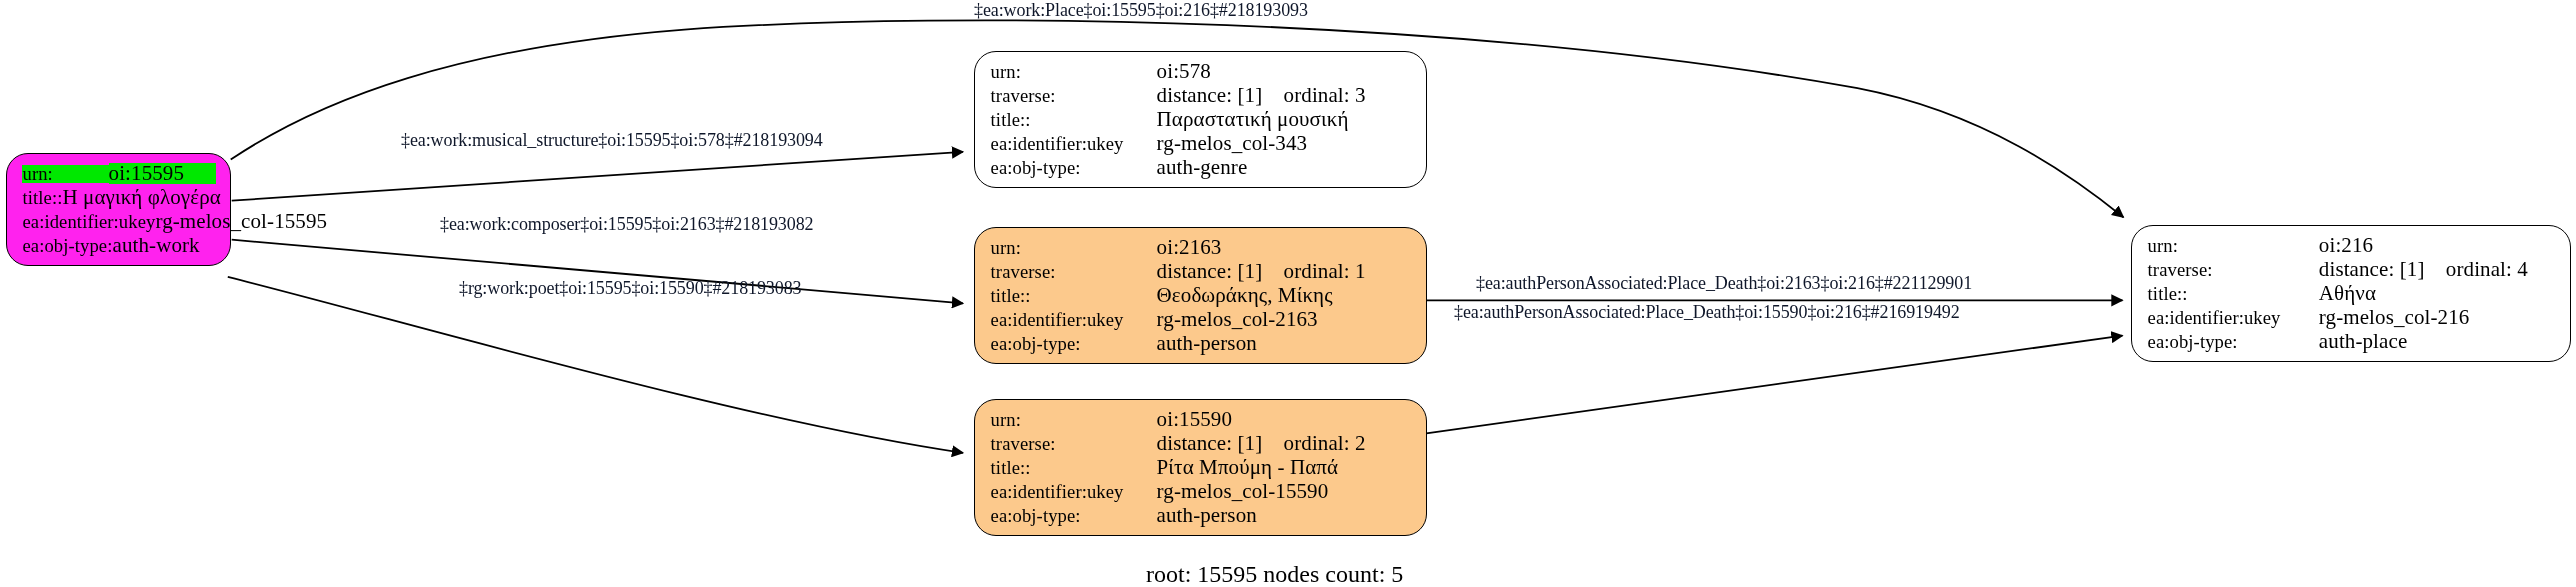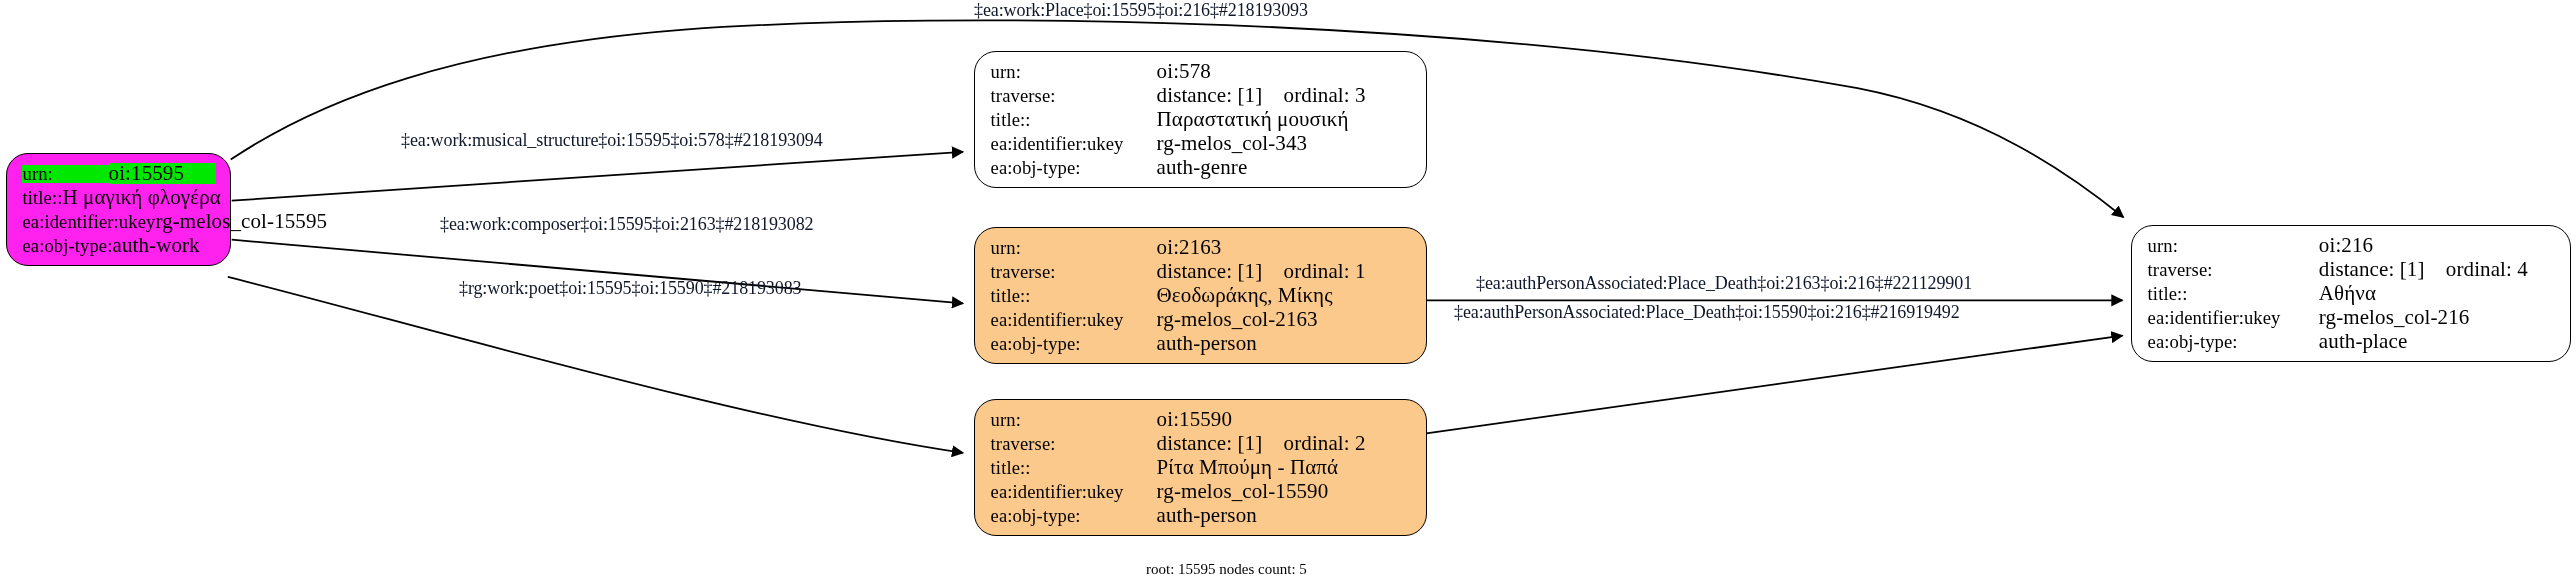--- a/index.html
+++ b/index.html
@@ -75,21 +75,21 @@
 
   .edge-label {
     position: absolute;
     font-size: 18px;
     white-space: nowrap;
     color: #0f172a;
     letter-spacing: -0.1px;
   }
   .caption {
     position: absolute;
-    font-size: 15px;
+    font-size: 24px;
     white-space: nowrap;
     text-align: right;
   }
 </style>
 </head>
 <body>
 
 <div id="canvas">
 
   <svg id="edge-layer" viewBox="0 0 2635 601" width="2576" height="588">

